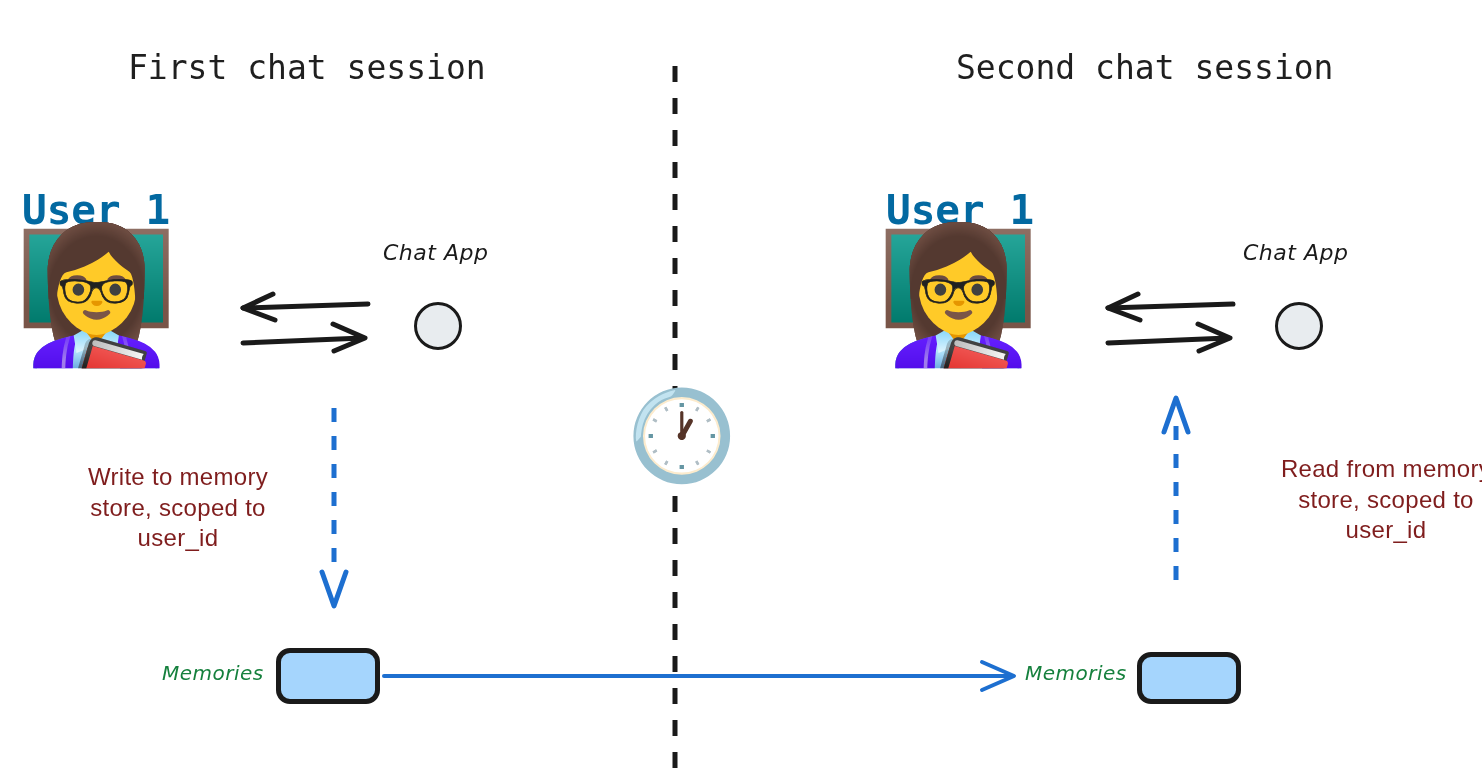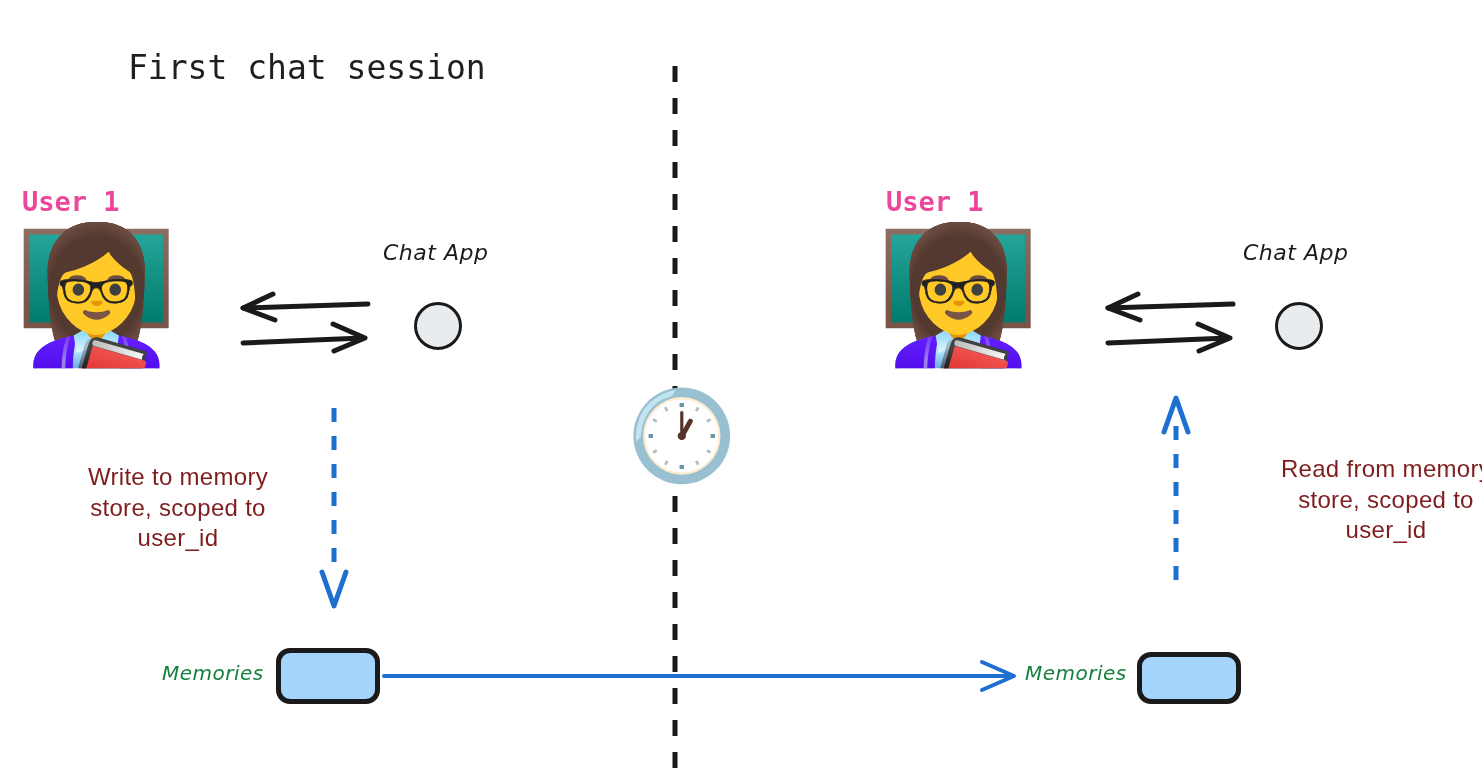--- a/index.html
+++ b/index.html
@@ -26,23 +26,23 @@
     font-size: 33px;
     font-weight: 500;
     color: #1f1f1f;
     letter-spacing: 0px;
     white-space: nowrap;
   }
 
   
   .user-label {
     font-family: "DejaVu Sans Mono", "Liberation Mono", monospace;
-    font-size: 27px;
+    font-size: 41px;
     font-weight: 700;
-    color: #ec4899;
+    color: #0369a1;
     white-space: nowrap;
   }
 
   
   .avatar {
     font-size: 132px;
     line-height: 1;
     user-select: none;
   }
 
@@ -99,20 +99,21 @@
 
   svg { display: block; overflow: visible; }
 </style>
 </head>
 <body>
 
 <div id="canvas">
 
   <div class="abs session-title" style="left:128px; top:14px;">First chat session</div>
 
+  <div class="abs session-title" style="left:956px; top:14px;">Second chat session</div>
 
   <div class="abs" style="left:660px; top:0px;">
     <svg width="30" height="777">
       <line x1="15" y1="32" x2="15" y2="360" stroke="#1a1a1a" stroke-width="5" stroke-dasharray="16 16" stroke-linecap="butt"></line>
       <line x1="15" y1="462" x2="15" y2="772" stroke="#1a1a1a" stroke-width="5" stroke-dasharray="16 16" stroke-linecap="butt"></line>
     </svg>
   </div>
 
   <div class="abs clock" style="left:627px; top:358px;">🕐</div>
 

